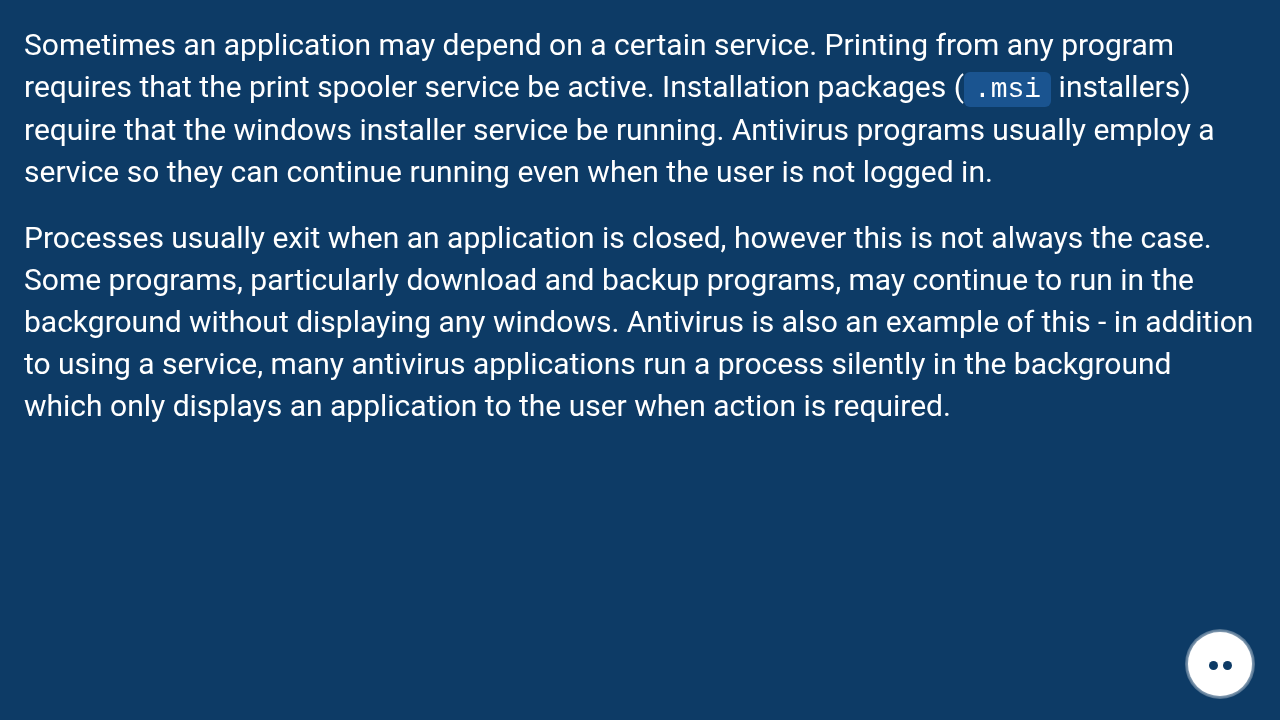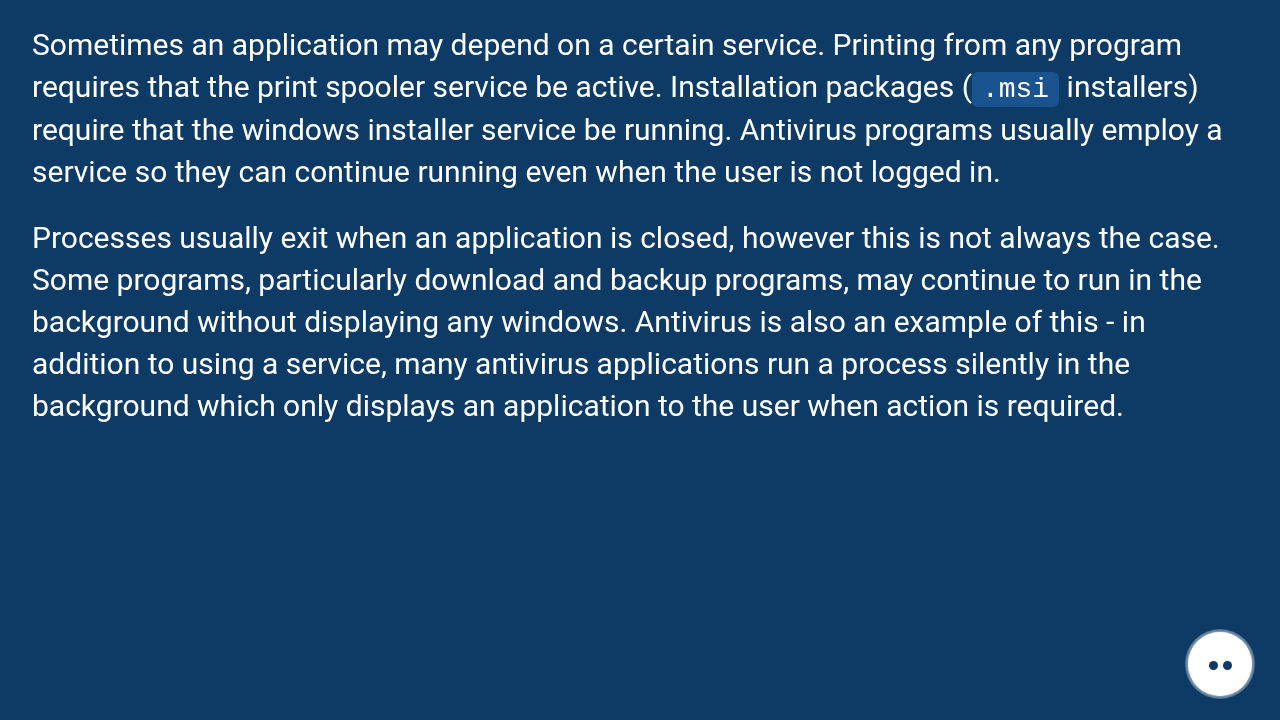--- a/index.html
+++ b/index.html
@@ -17,21 +17,20 @@
       position: relative;
       overflow: hidden;
     }
     .content {
       font-size: 30px;
       line-height: 1.4;
       font-weight: 400;
     }
     .paragraph {
       margin-bottom: 24px;
-      margin-left: 8px;
     }
     code.inline {
       background-color: #1a5490;
       padding: 2px 10px;
       border-radius: 6px;
       font-family: "Consolas", "Monaco", "Courier New", monospace;
       font-size: 28px;
       color: #ffffff;
     }
     .chat-bubble {

